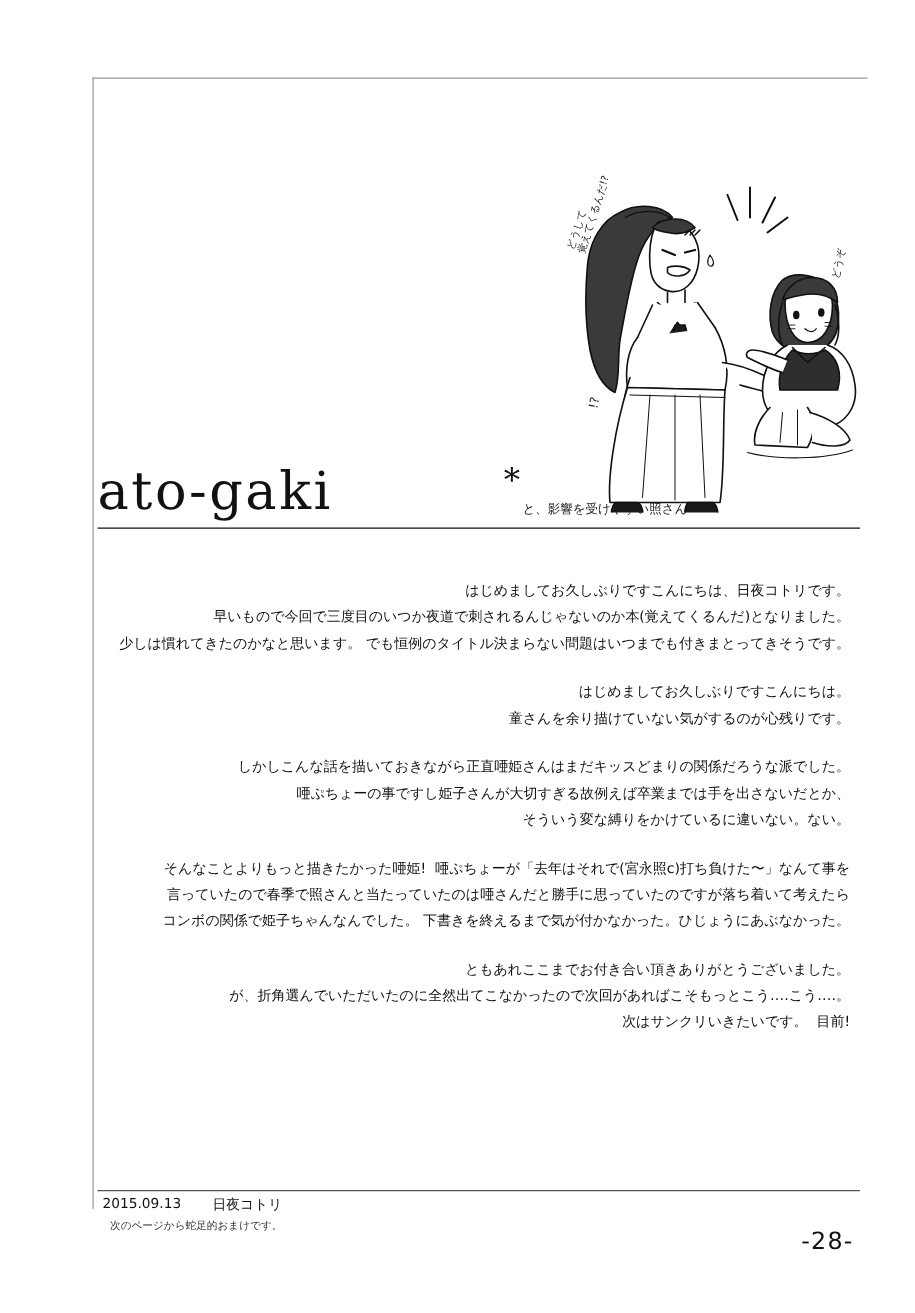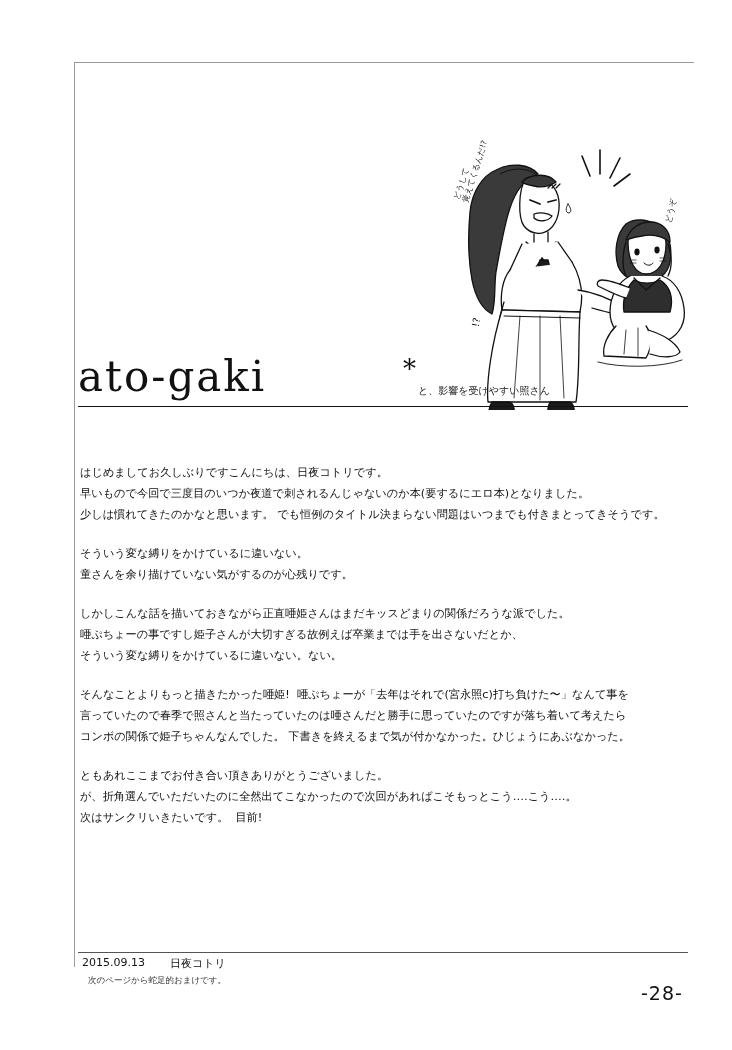--- a/index.html
+++ b/index.html
@@ -65,21 +65,21 @@
     top: 326px;
     font-size: 10px;
     transform: rotate(-80deg);
     transform-origin: left top;
   }
 
   
   #title-block {
     position: absolute;
     left: 78px;
-    top: 356px;
+    top: 372px;
     width: 610px;
     height: 62px;
     text-decoration: underline;
   }
   #title-main {
     position: absolute;
     left: 0;
     top: 0;
     font-family: "DejaVu Serif", serif;
     font-size: 42px;
@@ -117,20 +117,21 @@
   
   #body-text {
     position: absolute;
     left: 80px;
     top: 462px;
     width: 600px;
     font-family: "DejaVu Sans", sans-serif;
     font-size: 11.2px;
     line-height: 21px;
     color: #111;
+    text-align: right;
   }
   .para { margin: 0 0 18px 0; }
   .para:last-child { margin-bottom: 0; }
   .line { white-space: pre-wrap; }
 
   
   #footer-rule {
     position: absolute;
     left: 78px;
     top: 952px;
@@ -273,25 +274,25 @@
 <div id="title-block">
   <h1 id="title-main">ato-gaki</h1>
   <span id="title-asterisk">*</span>
   <span id="title-sub">と、影響を受けやすい照さん</span>
   <div id="title-rule"></div>
 </div>
 
 <div id="body-text">
   <div class="para">
     <div class="line">はじめましてお久しぶりですこんにちは、日夜コトリです。</div>
-    <div class="line">早いもので今回で三度目のいつか夜道で刺されるんじゃないのか本(要するにエロ本)となりました。</div>
+    <div class="line">早いもので今回で三度目のいつか夜道で刺されるんじゃないのか本(覚えてくるんだ)となりました。</div>
     <div class="line">少しは慣れてきたのかなと思います。 でも恒例のタイトル決まらない問題はいつまでも付きまとってきそうです。</div>
   </div>
   <div class="para">
-    <div class="line">そういう変な縛りをかけているに違いない。</div>
+    <div class="line">はじめましてお久しぶりですこんにちは。</div>
     <div class="line">童さんを余り描けていない気がするのが心残りです。</div>
   </div>
   <div class="para">
     <div class="line">しかしこんな話を描いておきながら正直唖姫さんはまだキッスどまりの関係だろうな派でした。</div>
     <div class="line">唖ぷちょーの事ですし姫子さんが大切すぎる故例えば卒業までは手を出さないだとか、</div>
     <div class="line">そういう変な縛りをかけているに違いない。ない。</div>
   </div>
   <div class="para">
     <div class="line">そんなことよりもっと描きたかった唖姫!  唖ぷちょーが「去年はそれで(宮永照c)打ち負けた〜」なんて事を</div>
     <div class="line">言っていたので春季で照さんと当たっていたのは唖さんだと勝手に思っていたのですが落ち着いて考えたら</div>

